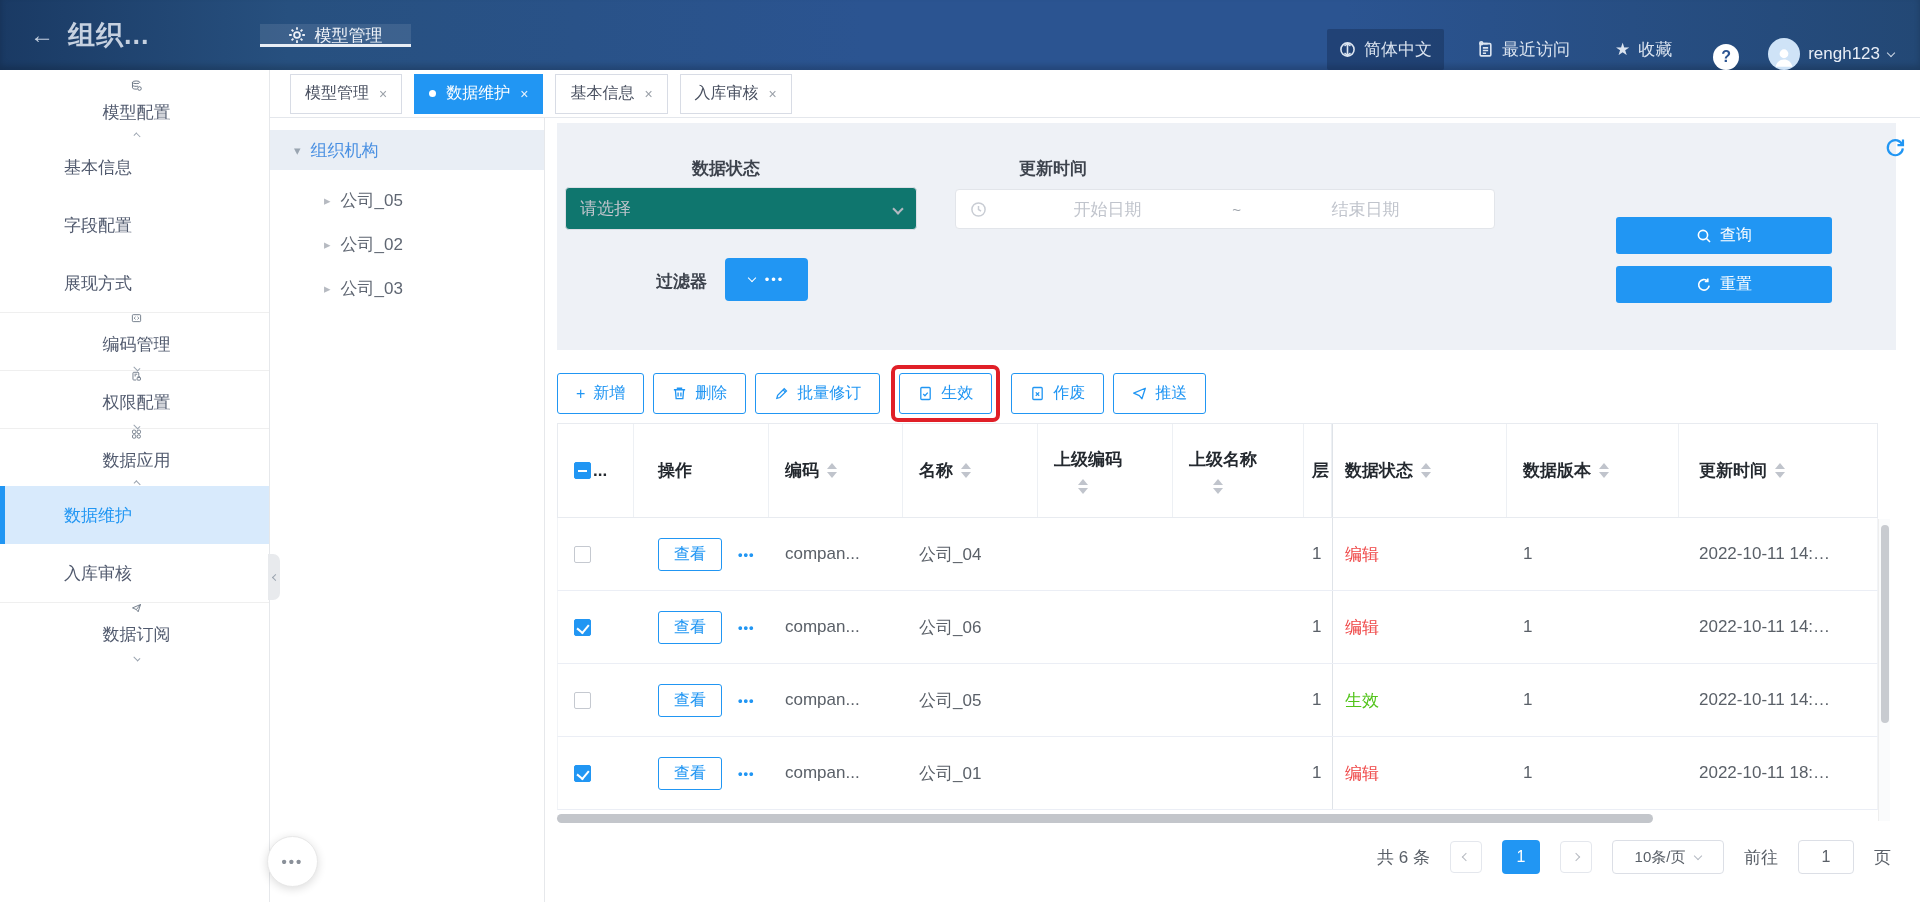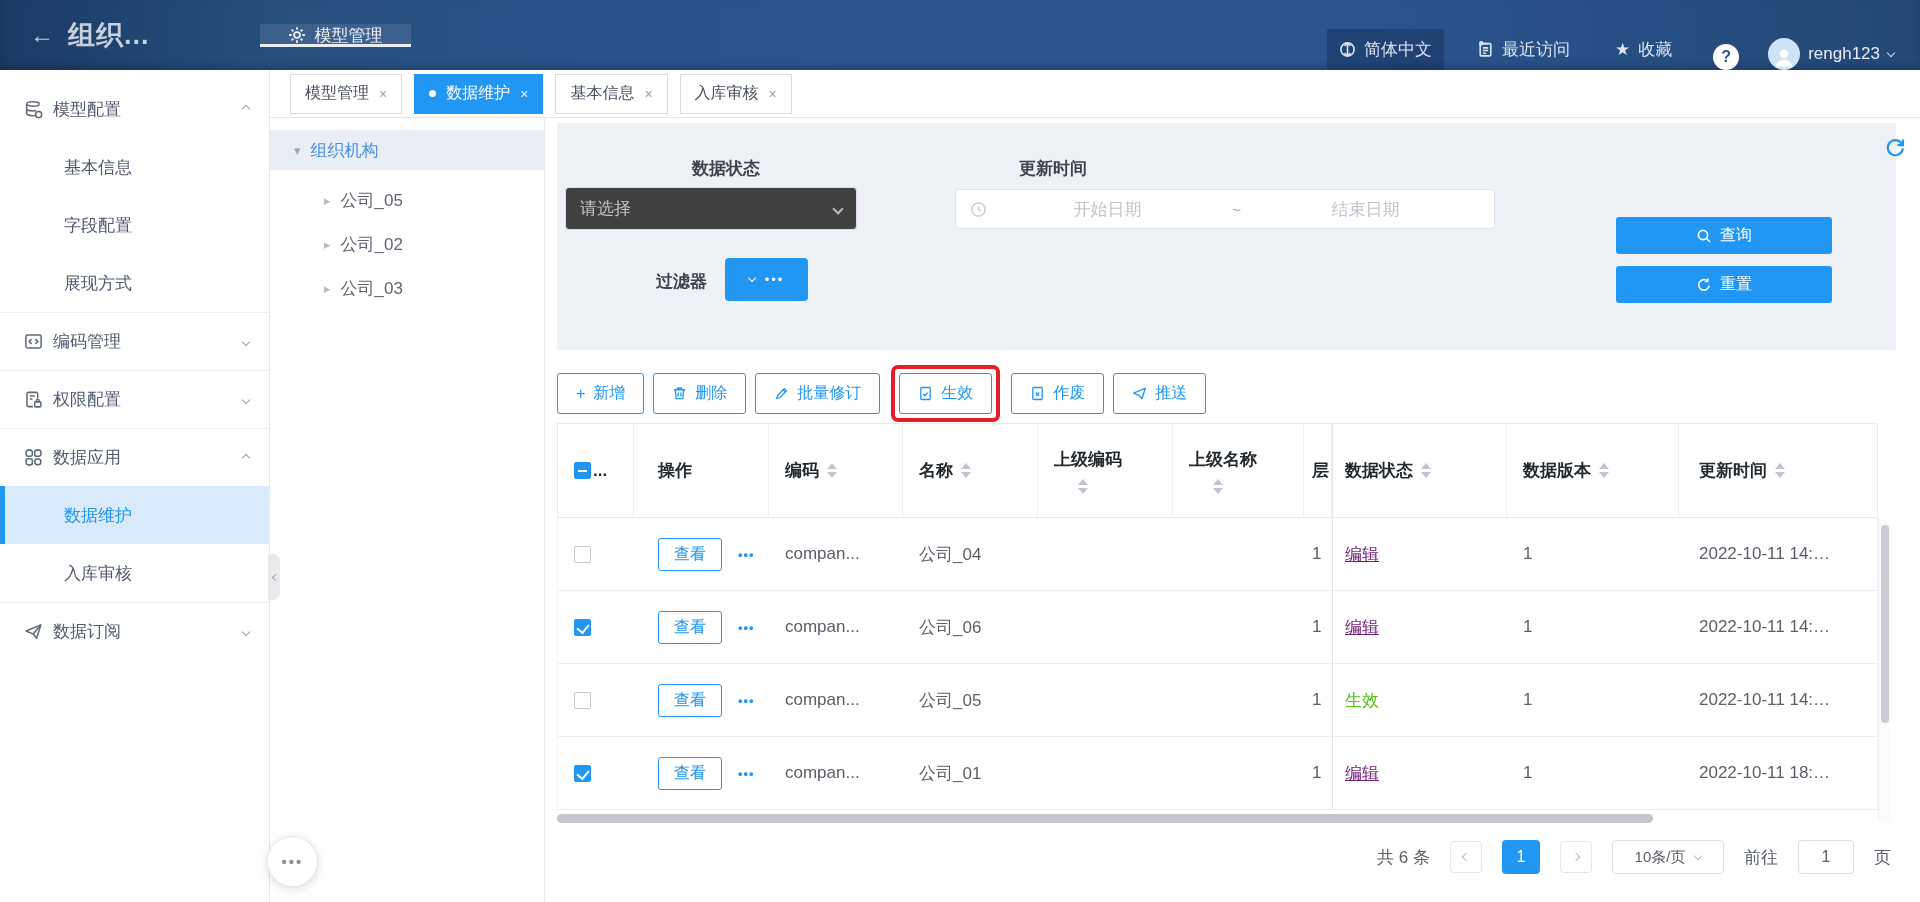--- a/index.html
+++ b/index.html
@@ -35,21 +35,21 @@
   .body-row { display:flex; height:832px; }
   .sidebar { width:270px; border-right:1px solid #e6e8eb; background:#fff; flex:none; }
   .right-col { flex:1; display:flex; flex-direction:column; min-width:0; }
   .tabs-row { height:48px; background:#fff; border-bottom:1px solid #e4e7ec; display:flex; align-items:center; padding-left:20px; gap:12px; flex:none; }
   .content-row { flex:1; display:flex; min-height:0; }
   .treepanel { width:275px; border-right:1px solid #e6e8eb; background:#fff; flex:none; }
   .main { flex:1; position:relative; background:#fff; min-width:0; }
 
   
   .side-group { height:58px; display:flex; align-items:center; padding:0 20px 0 24px; gap:10px;
-    font-size:17px; color:#515a6e; cursor:pointer; }
+    font-size:17px; color:#515a6e; cursor:pointer;flex-direction:column; }
   .side-group .glabel { flex:1; }
   .side-group .gcaret { color:#9aa3af; }
   .side-group.bordered { border-top:1px solid #efefef; }
   .side-sub { height:58px; display:flex; align-items:center; padding-left:64px; font-size:17px; color:#515a6e; cursor:pointer; position:relative; }
   .side-sub.active { background:#d8eafc; color:#2196f3; }
   .side-sub.active::before { content:""; position:absolute; left:0; top:0; bottom:0; width:5px; background:#2196f3; }
   .side-icon { color:#5f6b7a; }
 
   
   .tree-root { margin-top:12px; height:40px; background:#e9eef5; color:#4a90e2; font-size:17px;
@@ -62,21 +62,21 @@
   .tab { display:flex; align-items:center; gap:10px; height:40px; padding:0 14px; border:1px solid #d8dce5;
     background:#fff; color:#495060; font-size:16px; cursor:pointer; white-space:nowrap; }
   .tab .close { color:#9aa0a8; font-size:14px; cursor:pointer; }
   .tab.active { background:#2196f3; border-color:#2196f3; color:#fff; }
   .tab.active .close { color:#eaf3fd; }
   .tab .dot { width:7px; height:7px; border-radius:50%; background:#fff; }
 
   
   .filter-panel { position:absolute; left:12px; top:5px; width:1339px; height:227px; background:#eef1f6; }
   .f-label { position:absolute; font-size:17px; font-weight:700; color:#3d434d; white-space:nowrap; }
-  .f-select { position:absolute; left:8px; top:64px; width:292px; height:43px; background:#404040; border:1px solid #dcdfe6;
+  .f-select { position:absolute; left:8px; top:64px; width:352px; height:43px; background:#0f766e; border:1px solid #dcdfe6;
     border-radius:4px; display:flex; align-items:center; padding:0 14px; cursor:pointer; }
   .placeholder { color:#c0c4cc; font-size:17px; }
   .f-select .chev { margin-left:auto; color:#b4b9c2; }
   .f-date { position:absolute; left:398px; top:66px; width:540px; height:40px; background:#fff; border:1px solid #e2e5ea;
     border-radius:4px; display:flex; align-items:center; padding:0 14px; gap:6px; cursor:text; }
   .f-date .half { flex:1; text-align:center;font-family:Liberation Mono, monospace; }
   .f-date .tilde { color:#9aa0a8; font-size:15px; padding:0 4px; }
   .mini-filter-btn { position:absolute; left:168px; top:135px; width:83px; height:43px; background:#2196f3; border:none;
     border-radius:4px; color:#fff; display:flex; align-items:center; justify-content:center; gap:10px; cursor:pointer; }
   .mini-filter-btn .dots { font-size:13px; letter-spacing:2px; }
@@ -115,21 +115,21 @@
   .th.stack .sort { margin-left:24px; }
   .cb { width:17px; height:17px; border:1px solid #c5c9d0; border-radius:2px; background:#fff; position:relative; flex:none; cursor:pointer; }
   .cb[data-checked="true"], .cb.ind { background:#2196f3; border-color:#2196f3; }
   .cb[data-checked="true"]::after { content:""; position:absolute; left:4px; top:2px; width:6px; height:9px;
     border-right:2px solid #fff; border-bottom:2px solid #fff; transform:rotate(40deg); }
   .cb.ind::after { content:""; position:absolute; left:3px; top:7px; width:9px; height:2px; background:#fff; }
   .dots3 { color:#2196f3; font-weight:700; letter-spacing:1px; font-size:13px; }
   .view-btn { width:64px; height:33px; background:#fff; border:1px solid #2196f3; border-radius:3px; color:#2196f3;
     font-size:16px; display:flex; align-items:center; justify-content:center; cursor:pointer; flex:none; }
   .more-dots { margin-left:16px; cursor:pointer; }
-  .status[data-status="edit"] { color:#701a75;text-decoration:underline; }
+  .status[data-status="edit"] { color:#ef4444; }
   .status[data-status="effective"] { color:#52c41a; }
   .hd-more { font-weight:700; color:#24292f; margin-left:2px; }
   .vscroll { position:absolute; right:-12px; top:96px; width:12px; height:302px; background:#fafbfc; border-left:1px solid #eee; }
   .vthumb { position:absolute; left:2px; top:6px; width:8px; height:198px; background:#c8cbd0; border-radius:4px; cursor:pointer; }
   .hscroll { height:12px; background:#fff; position:relative; margin-top:2px; }
   .hthumb { position:absolute; left:0; top:2px; width:83%; height:9px; background:#c3c6cb; border-radius:5px; cursor:pointer; }
 
   
   .pager { position:absolute; right:29px; top:722px; display:flex; align-items:center; gap:20px; font-size:17px; color:#5a6068; }
   .pg-btn { width:32px; height:32px; border:1px solid #e4e7ed; border-radius:4px; background:#fff; display:flex;

